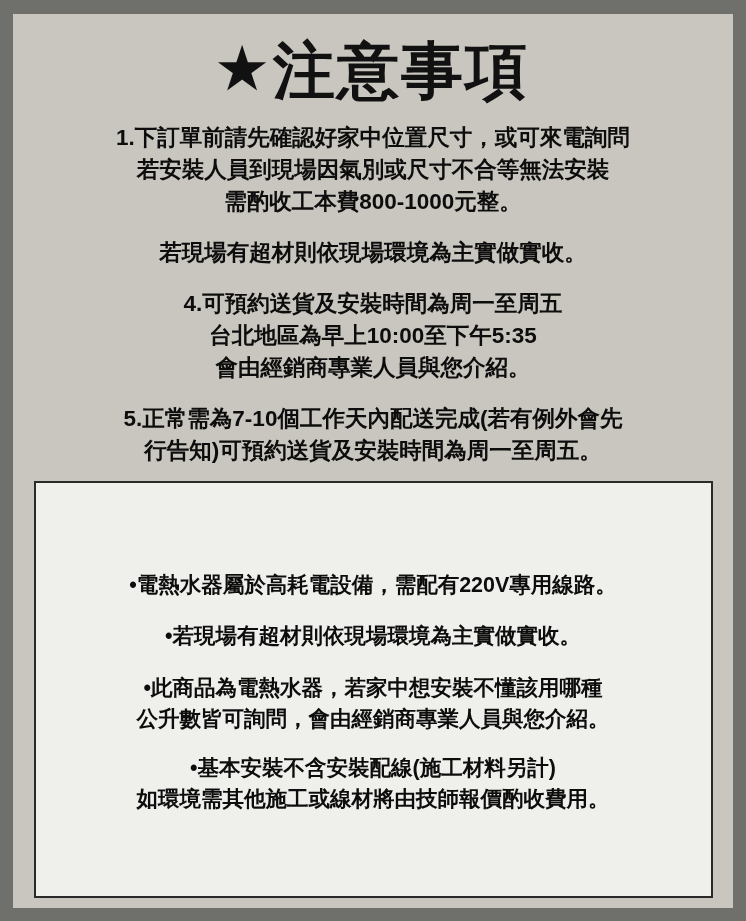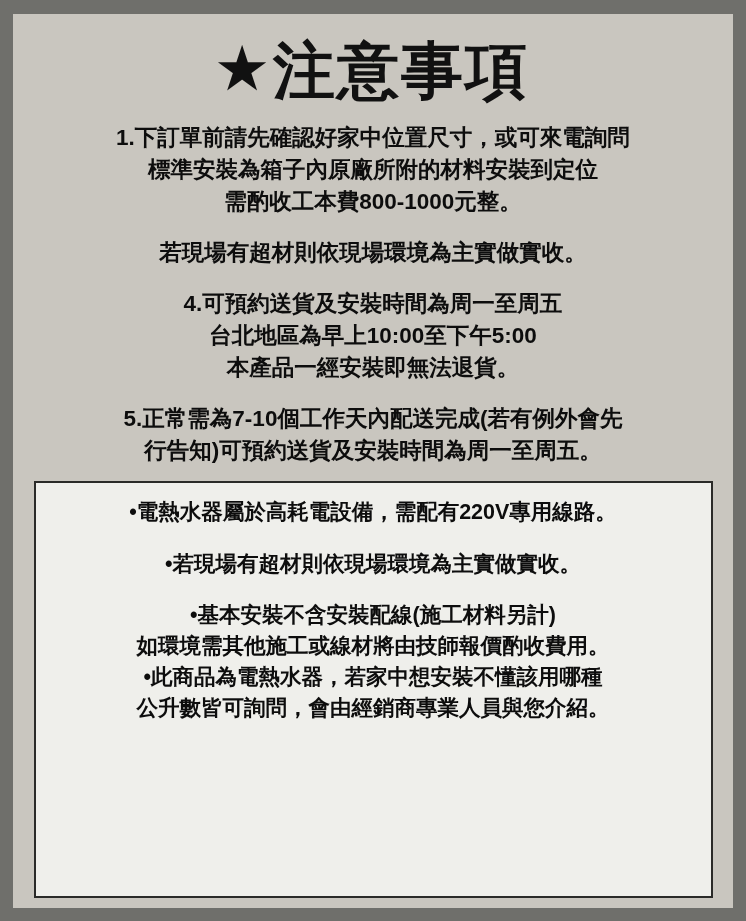--- a/index.html
+++ b/index.html
@@ -72,21 +72,21 @@
   .box {
     box-sizing: border-box;
     width: 97%;
     flex: 1 1 auto;
     background: #efefeb;
     border: 2px solid #2a2a28;
     padding: 14px 10px 8px 10px;
     display: flex;
     flex-direction: column;
     align-items: center;
-    justify-content: flex-start;
+    justify-content: center;
   }
   .box-item {
     color: #0d0d0d;
     font-size: 21.5px;
     font-weight: bold;
     line-height: 1.45;
     text-align: center;
     margin-bottom: 20px;
     width: 100%;
   }
@@ -109,58 +109,58 @@
 
     <div class="title">
       <span class="star">★</span>
       <span>注意事項</span>
     </div>
 
     <div class="notice-list">
 
       <div class="notice-item">
         <span class="ln">1.下訂單前請先確認好家中位置尺寸，或可來電詢問</span>
-        <span class="ln">標準安裝為箱子內原廠所附的材料安裝到定位</span>
+        <span class="ln">若安裝人員到現場因氣別或尺寸不合等無法安裝</span>
         <span class="ln">需酌收工本費800-1000元整。</span>
       </div>
 
       <div class="notice-item">
         <span class="ln">若現場有超材則依現場環境為主實做實收。</span>
       </div>
 
 
       <div class="notice-item">
         <span class="ln">4.可預約送貨及安裝時間為周一至周五</span>
-        <span class="ln">台北地區為早上10:00至下午5:00</span>
-        <span class="ln">本產品一經安裝即無法退貨。</span>
+        <span class="ln">台北地區為早上10:00至下午5:35</span>
+        <span class="ln">會由經銷商專業人員與您介紹。</span>
       </div>
 
       <div class="notice-item last">
         <span class="ln">5.正常需為7-10個工作天內配送完成(若有例外會先</span>
         <span class="ln">行告知)可預約送貨及安裝時間為周一至周五。</span>
       </div>
 
     </div>
 
     <div class="box">
 
       <div class="box-item">
         <span class="ln">•電熱水器屬於高耗電設備，需配有220V專用線路。</span>
       </div>
 
       <div class="box-item">
         <span class="ln">•若現場有超材則依現場環境為主實做實收。</span>
       </div>
 
+      <div class="box-item tight">
+        <span class="ln">•此商品為電熱水器，若家中想安裝不懂該用哪種</span>
+        <span class="ln">公升數皆可詢問，會由經銷商專業人員與您介紹。</span>
+      </div>
+
       <div class="box-item lastb">
         <span class="ln">•基本安裝不含安裝配線(施工材料另計)</span>
         <span class="ln">如環境需其他施工或線材將由技師報價酌收費用。</span>
-      </div>
-
-      <div class="box-item tight">
-        <span class="ln">•此商品為電熱水器，若家中想安裝不懂該用哪種</span>
-        <span class="ln">公升數皆可詢問，會由經銷商專業人員與您介紹。</span>
       </div>
 
     </div>
 
   </div>
 </div>
 
 </body></html>

